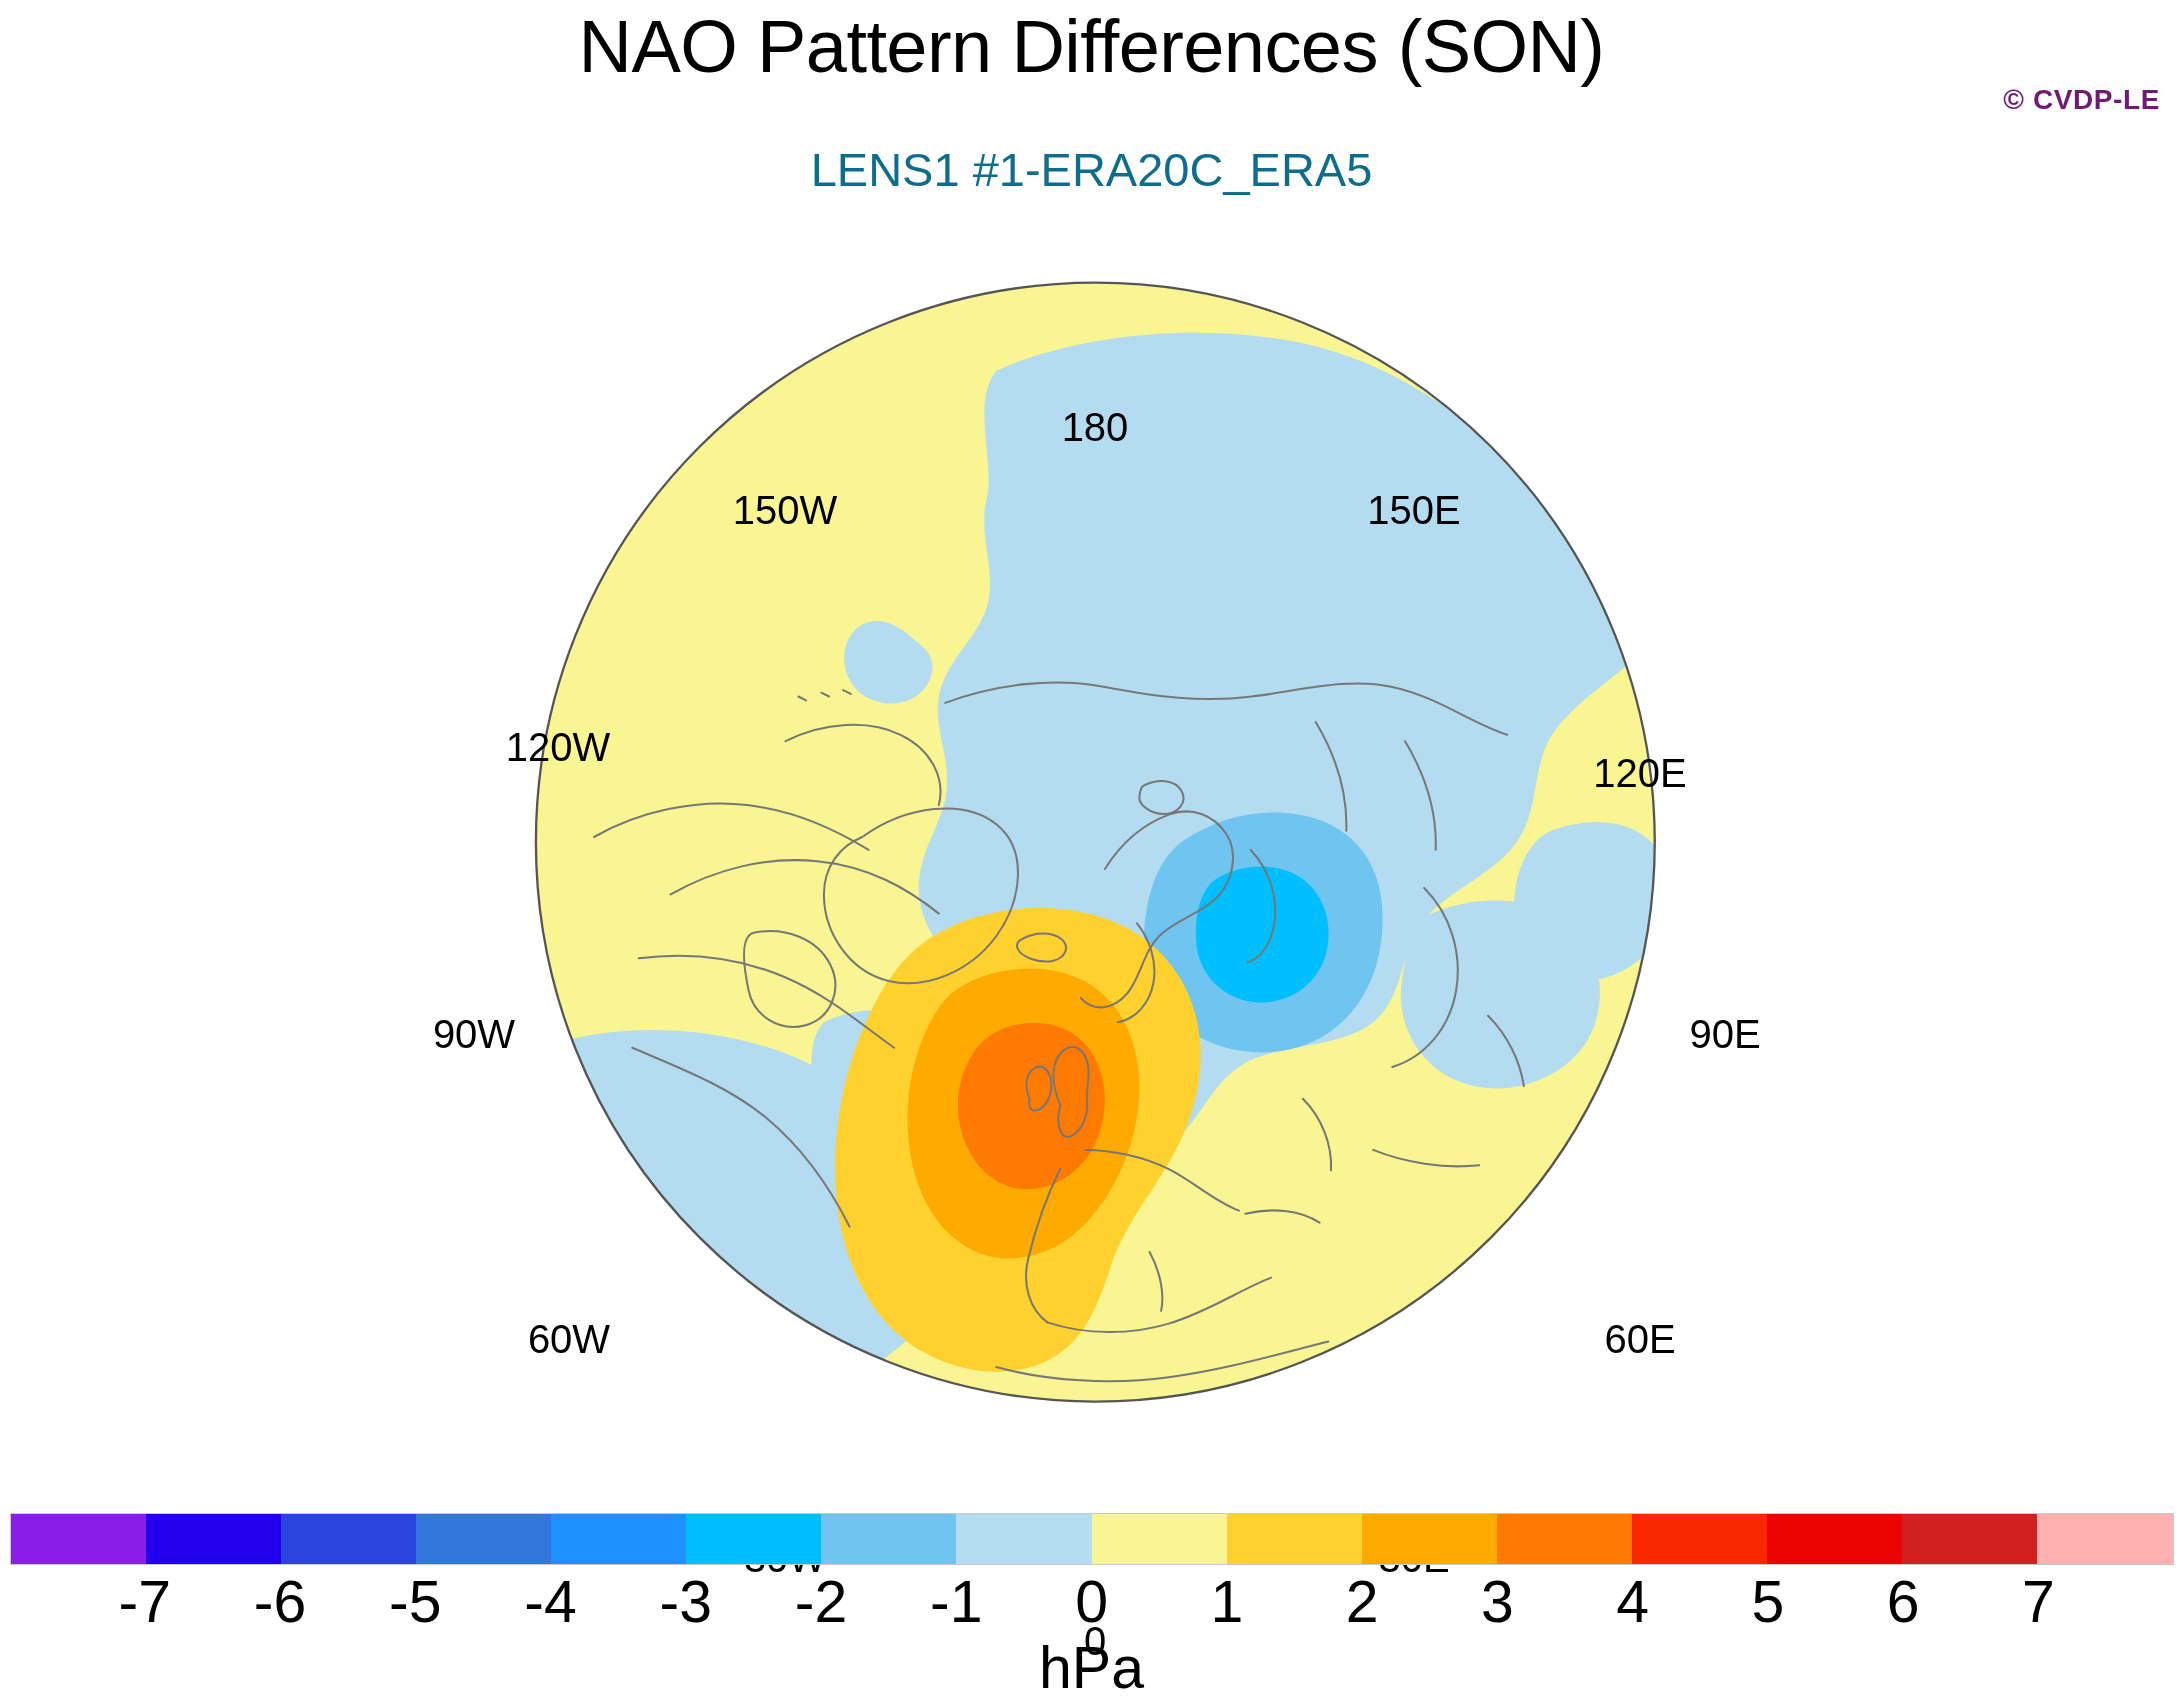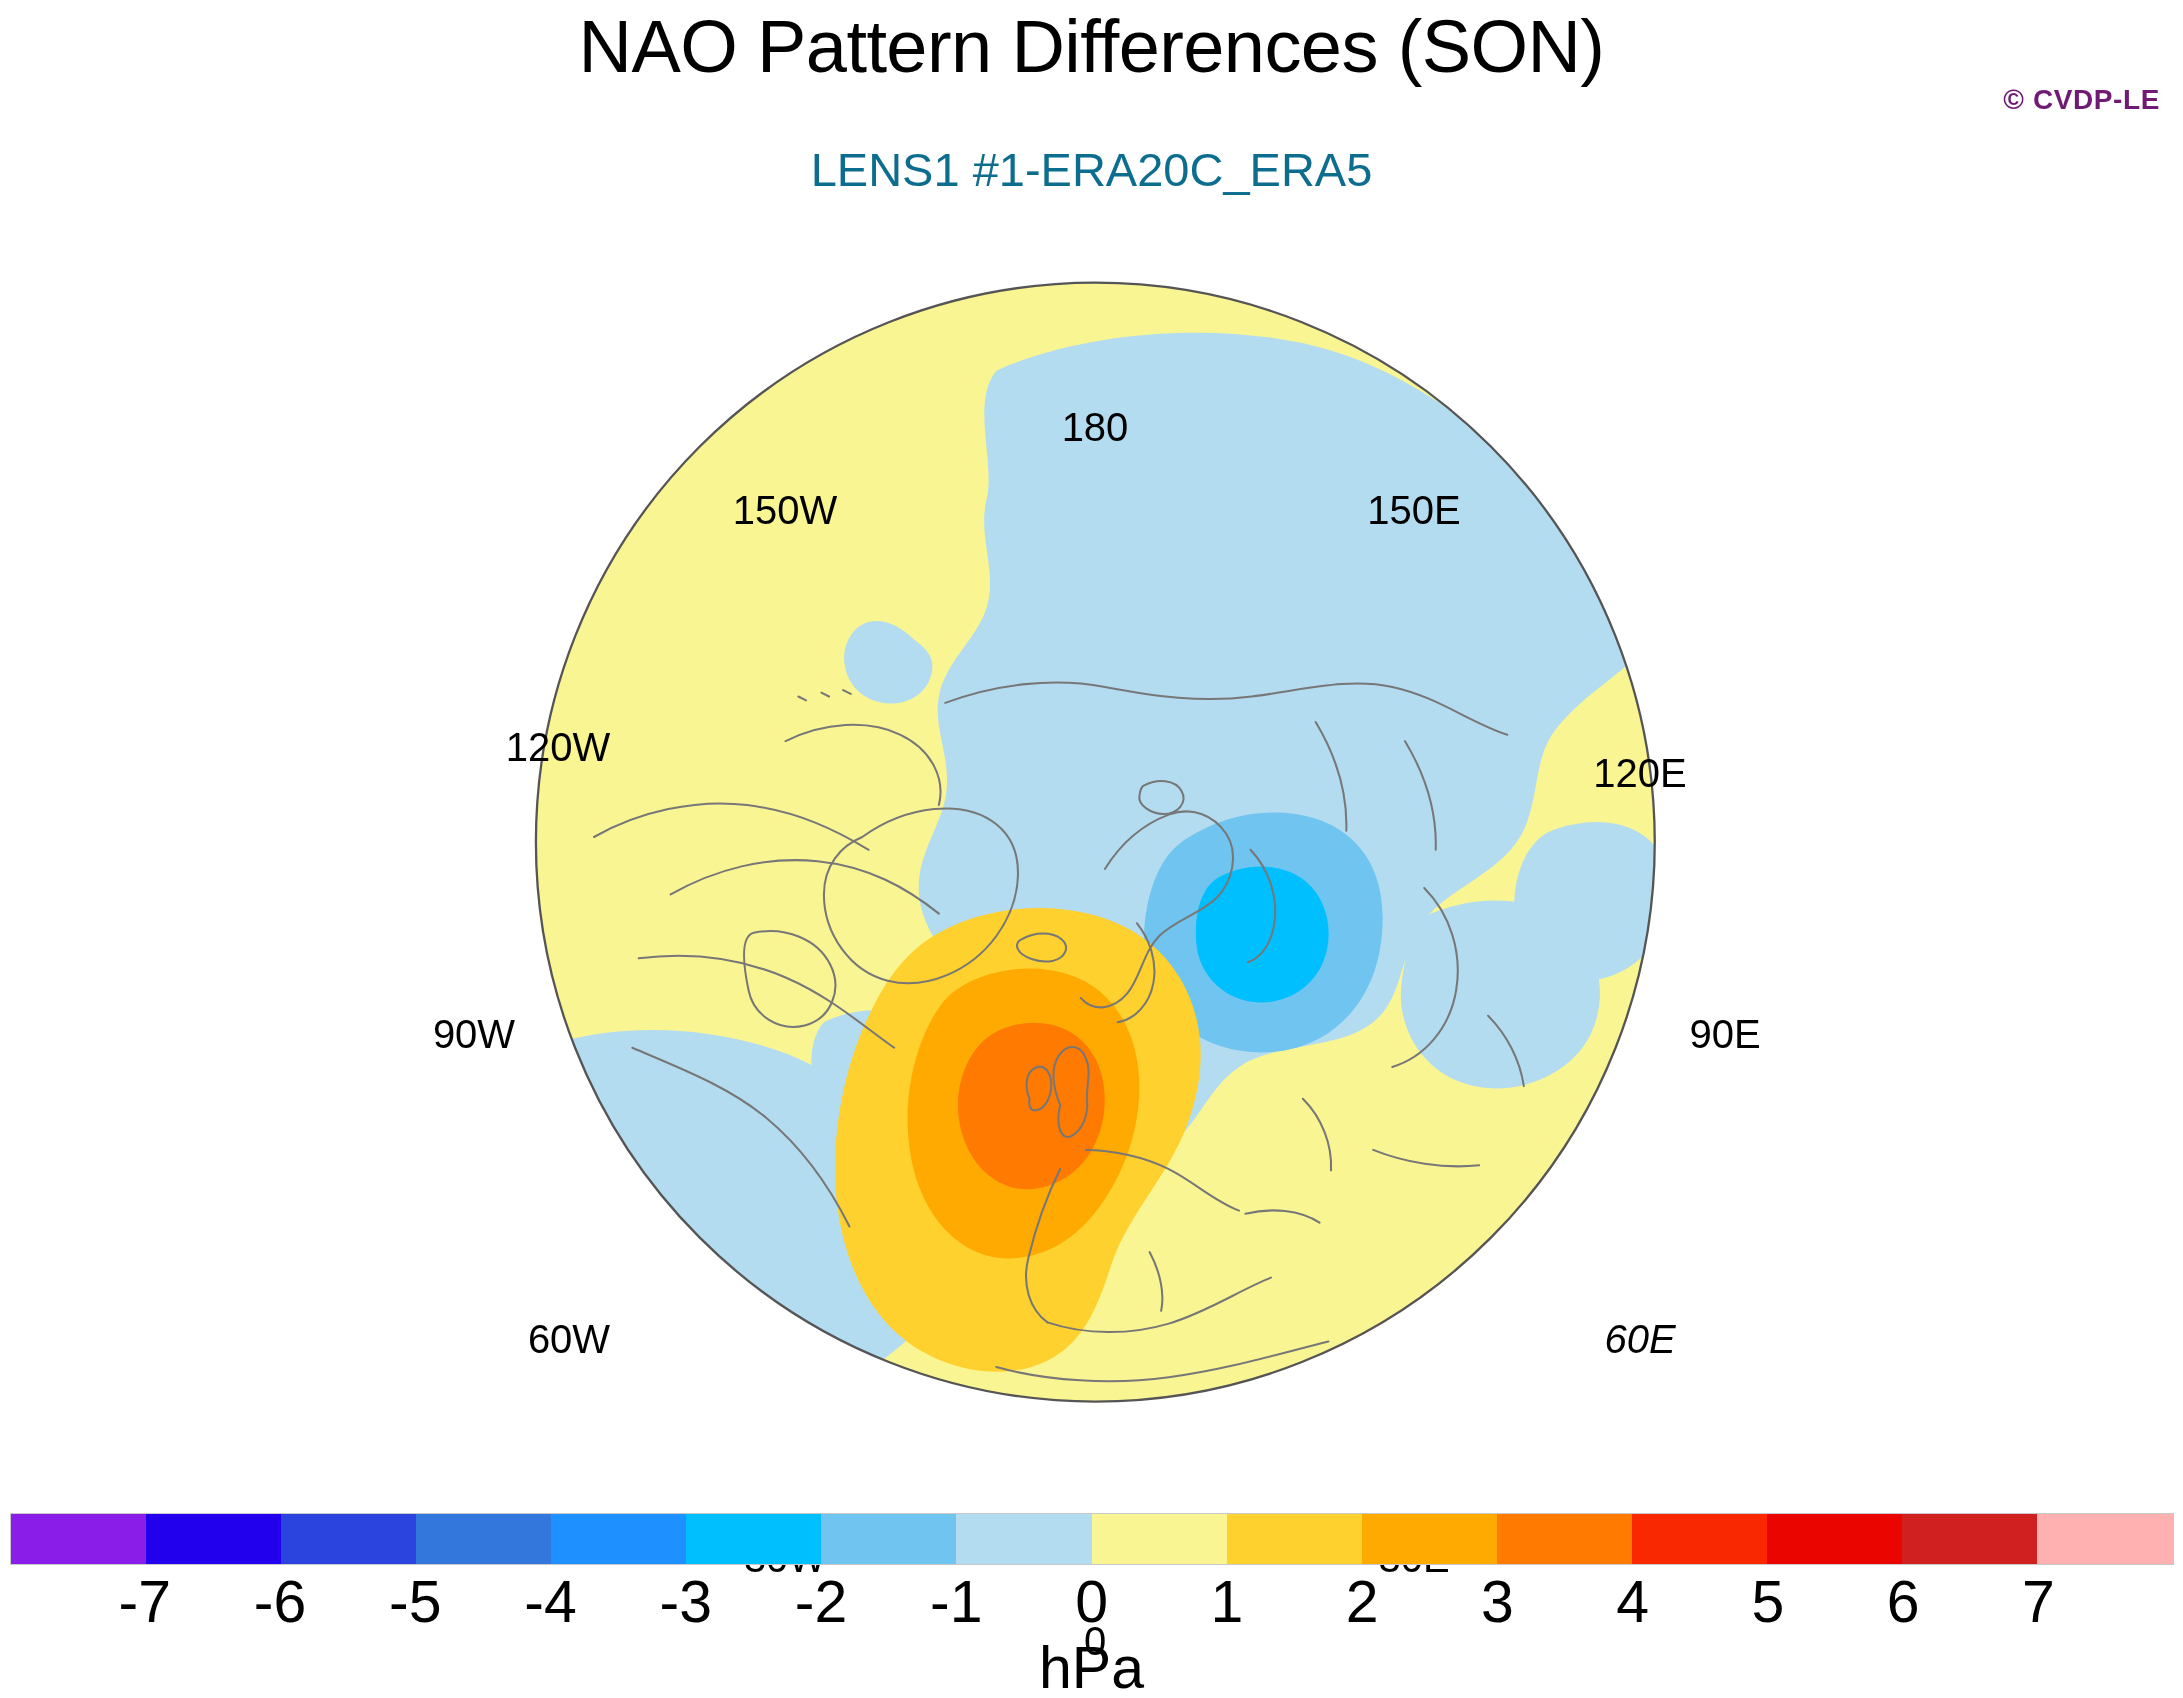--- a/index.html
+++ b/index.html
@@ -187,21 +187,21 @@
 
   <div id="lon-labels">
       <div class="grid-label" style="left: 1095px; top: 235px; text-align: center;">180</div>
       <div class="grid-label" style="left: 785px; top: 318px;">150W</div>
       <div class="grid-label" style="left: 1414px; top: 318px;">150E</div>
       <div class="grid-label" style="left: 558px; top: 537px; margin-top: 18px;">120W</div>
       <div class="grid-label" style="left: 1640px; top: 537px; margin-top: 44px;">120E</div>
       <div class="grid-label" style="left: 474px; top: 842px;">90W</div>
       <div class="grid-label" style="left: 1725px; top: 842px;">90E</div>
       <div class="grid-label" style="left: 558px; top: 1147px; margin-left: 11px;">60W</div>
-      <div class="grid-label" style="left: 1640px; top: 1147px; font-style: italic;">60E</div>
+      <div class="grid-label" style="left: 1640px; top: 1147px;">60E</div>
       <div class="grid-label" style="left: 785px; top: 1366px;">30W</div>
       <div class="grid-label" style="left: 1414px; top: 1366px;">30E</div>
       <div class="grid-label" style="left: 1095px; top: 1449px;">0</div>
     </div>
 </div>
 
 <div id="colorbar-wrap">
   <div id="colorbar">
       <div class="cb-band" title="&lt; -7" style="background: rgb(138, 30, 232);"></div>
       <div class="cb-band" title="-7 to -6" style="background: rgb(34, 0, 238);"></div>

